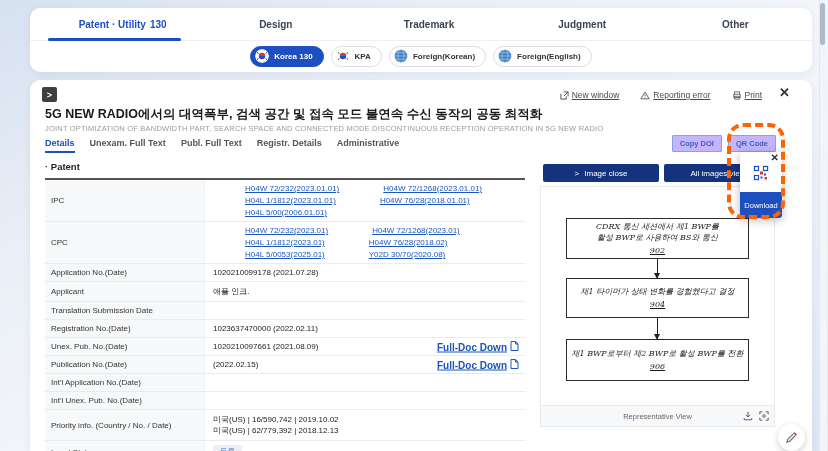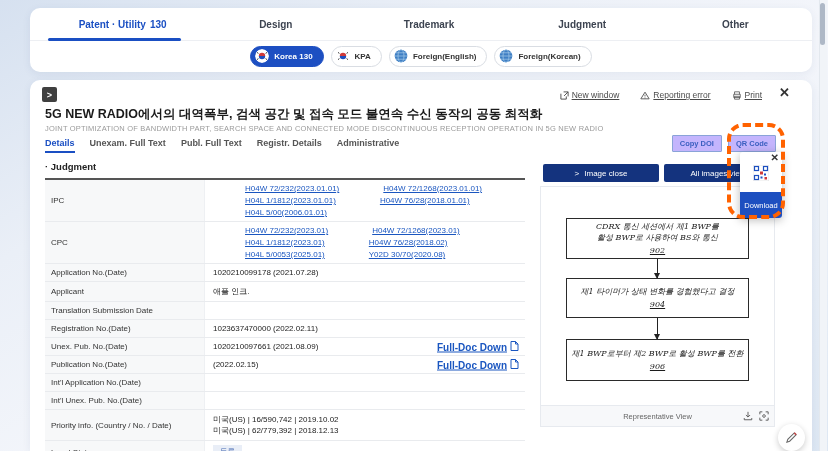--- a/index.html
+++ b/index.html
@@ -156,31 +156,31 @@
         <span>KPA</span>
       </div>
       <div class="pill">
         <span class="picon">
           <svg viewBox="0 0 14 14" width="14" height="14">
             <circle cx="7" cy="7" r="6.3" fill="#3f7fc4"></circle>
             <ellipse cx="7" cy="7" rx="3" ry="6.3" fill="none" stroke="#9cc4e6" stroke-width="0.8"></ellipse>
             <path d="M.7 7h12.6M1.6 3.8h10.8M1.6 10.2h10.8" stroke="#9cc4e6" stroke-width="0.8"></path>
           </svg>
         </span>
-        <span>Foreign(English)</span>
+        <span>Foreign(Korean)</span>
       </div>
       <div class="pill">
         <span class="picon">
           <svg viewBox="0 0 14 14" width="14" height="14">
             <circle cx="7" cy="7" r="6.3" fill="#3f7fc4"></circle>
             <ellipse cx="7" cy="7" rx="3" ry="6.3" fill="none" stroke="#9cc4e6" stroke-width="0.8"></ellipse>
             <path d="M.7 7h12.6M1.6 3.8h10.8M1.6 10.2h10.8" stroke="#9cc4e6" stroke-width="0.8"></path>
           </svg>
         </span>
-        <span>Foreign(Korean)</span>
+        <span>Foreign(English)</span>
       </div>
     </div>
 </div>
 
 <div class="abs main-card">
 
   <button class="abs collapse-btn">&gt;</button>
 
   <div class="abs hdr-actions">
     <span class="act">
@@ -214,21 +214,21 @@
       <span class="dtab">Publ. Full Text</span>
       <span class="dtab">Registr. Details</span>
       <span class="dtab">Administrative</span>
     </div>
 
   <div class="abs doc-btns">
     <button class="doc-btn">Copy DOI</button>
     <button class="doc-btn">QR Code</button>
   </div>
 
-  <div class="abs section-title">· Judgment</div>
+  <div class="abs section-title">· Patent</div>
 
   <div class="abs details-table" id="details-table">
       <div class="drow" style="min-height: 33px;">
         <div class="dlbl">IPC</div>
         <div class="dval">
           <div class="linkwrap">
             <span class="clslink">H04W 72/232(2023.01.01)</span>
             <span class="clslink">H04W 72/1268(2023.01.01)</span>
             <span class="clslink">H04L 1/1812(2023.01.01)</span>
             <span class="clslink">H04W 76/28(2018.01.01)</span>

